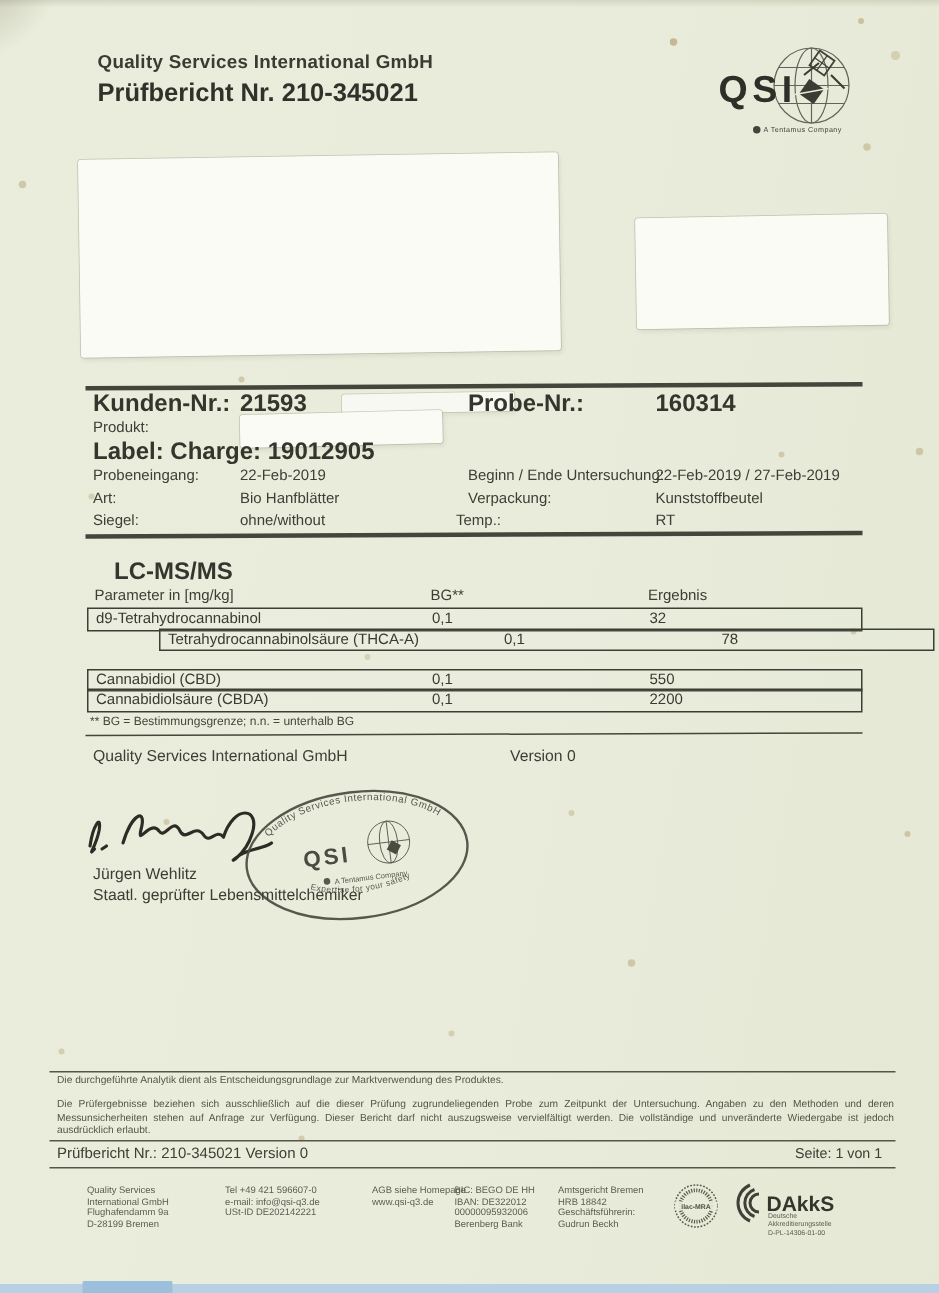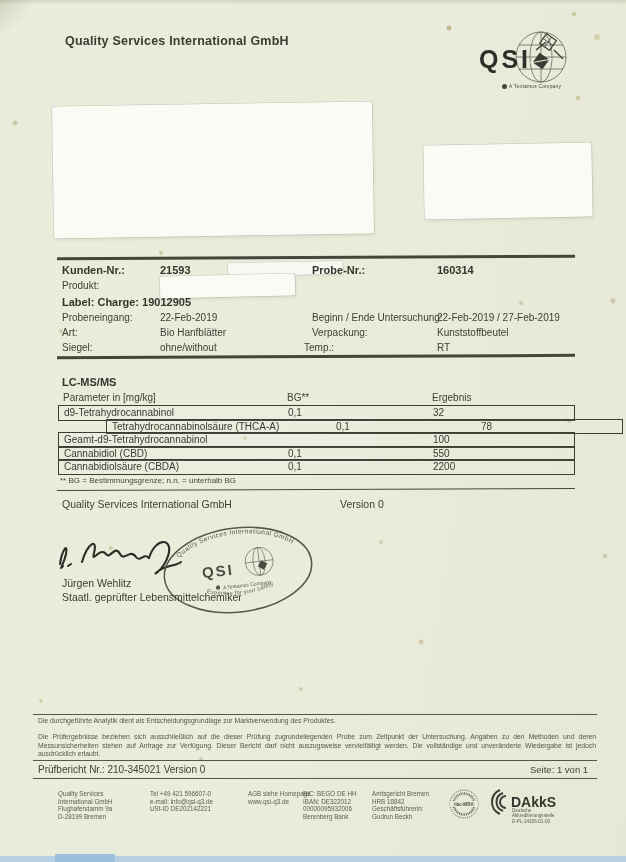--- a/index.html
+++ b/index.html
@@ -17,21 +17,21 @@
   
   .company-line{left:65px;top:34px;font-size:12.5px;font-weight:bold;letter-spacing:.2px;color:#3a3b33;}
   .report-title{left:65px;top:52px;font-size:17px;font-weight:bold;color:#30312a;}
   
   .wbox{background:#fafbf5;border-radius:2px;box-shadow:0 0 0 .5px rgba(120,120,100,.35), 1px 2px 3px rgba(100,100,80,.12);}
   
   .rule{left:57px;width:518px;background:#45453b;}
   .rule.thick{height:2.5px;}
   .rule.thin{height:1.2px;}
   
-  .t10{font-size:11px;line-height:12px;}
+  .t10{font-size:16px;line-height:12px;}
   .t10n{font-size:10px;line-height:12px;color:#3d3e35;}
   
   .res-row{position:absolute;left:58px;width:515px;height:13.5px;border:1.3px solid #3c3d33;background:rgba(255,255,255,.06);}
   .cellp{position:absolute;left:5px;top:1px;font-size:10px;color:#393a31;}
   .cellbg{position:absolute;left:229px;top:1px;font-size:10px;color:#393a31;}
   .celler{position:absolute;left:374px;top:1px;font-size:10px;color:#393a31;}
   
   .fine{font-size:6.8px;line-height:8.6px;color:#54554a;}
   .lrule{left:33px;width:564px;background:#55564a;height:1px;}
   
@@ -63,20 +63,21 @@
   svg text{font-family:"Liberation Sans", sans-serif;}
 </style>
 </head>
 <body>
 
 <div id="page">
 
   <div class="abs speckles"></div>
 
   <div class="abs company-line">Quality Services International GmbH</div>
+  <div class="abs report-title">Prüfbericht Nr. 210-345021</div>
 
   <div class="abs" style="left:478px;top:28px;width:100px;height:68px;">
     <svg width="100" height="68" viewBox="0 0 100 68">
       <g stroke="#55564a" stroke-width="0.8" fill="none" opacity="0.9">
         <circle cx="63" cy="29" r="25"></circle>
         <ellipse cx="63" cy="29" rx="11" ry="25"></ellipse>
         <line x1="38" y1="29" x2="88" y2="29"></line>
         <line x1="41" y1="17" x2="85" y2="17"></line>
         <line x1="41" y1="41" x2="85" y2="41"></line>
         <line x1="63" y1="4" x2="63" y2="54"></line>
@@ -124,40 +125,35 @@
   <div class="abs t10n" style="left:312px;top:327px;">Verpackung:</div>
   <div class="abs t10n" style="left:437px;top:327px;">Kunststoffbeutel</div>
 
   <div class="abs t10n" style="left:62px;top:342px;">Siegel:</div>
   <div class="abs t10n" style="left:160px;top:342px;">ohne/without</div>
   <div class="abs t10n" style="left:304px;top:342px;">Temp.:</div>
   <div class="abs t10n" style="left:437px;top:342px;">RT</div>
 
   <div class="abs rule thick" style="top:355px;transform:rotate(-0.25deg);"></div>
 
-  <div class="abs t10 b" style="left:62px;top:376px;">LC-MS/MS</div>
+  <div class="abs t10 b" style="left:76px;top:376px;">LC-MS/MS</div>
 
   <div class="abs" style="left:63px;top:392px;font-size:10px;color:#3d3e35;">Parameter in [mg/kg]</div>
   <div class="abs" style="left:287px;top:392px;font-size:10px;color:#3d3e35;">BG**</div>
   <div class="abs" style="left:432px;top:392px;font-size:10px;color:#3d3e35;">Ergebnis</div>
 
   <div class="res-row" style="top:405px;">
     <span class="cellp">d9-Tetrahydrocannabinol</span>
     <span class="cellbg">0,1</span>
     <span class="celler">32</span>
   </div>
   <div class="res-row" style="top:418.5px;margin-left:48px;">
     <span class="cellp">Tetrahydrocannabinolsäure (THCA-A)</span>
     <span class="cellbg">0,1</span>
     <span class="celler">78</span>
-  </div>
-  <div class="res-row" style="top:432px;">
-    <span class="cellp">Geamt-d9-Tetrahydrocannabinol</span>
-    <span class="cellbg"></span>
-    <span class="celler">100</span>
   </div>
   <div class="res-row" style="top:445.5px;">
     <span class="cellp">Cannabidiol (CBD)</span>
     <span class="cellbg">0,1</span>
     <span class="celler">550</span>
   </div>
   <div class="res-row" style="top:459px;">
     <span class="cellp">Cannabidiolsäure (CBDA)</span>
     <span class="cellbg">0,1</span>
     <span class="celler">2200</span>

